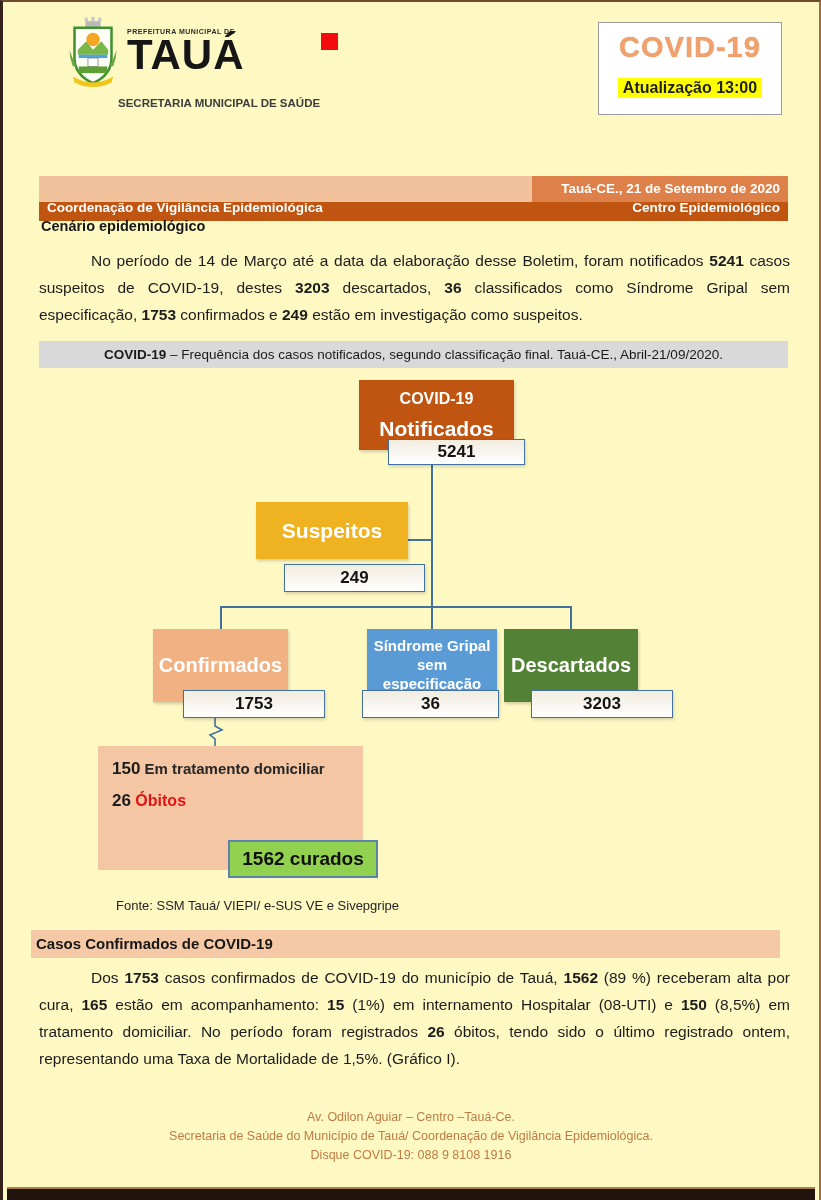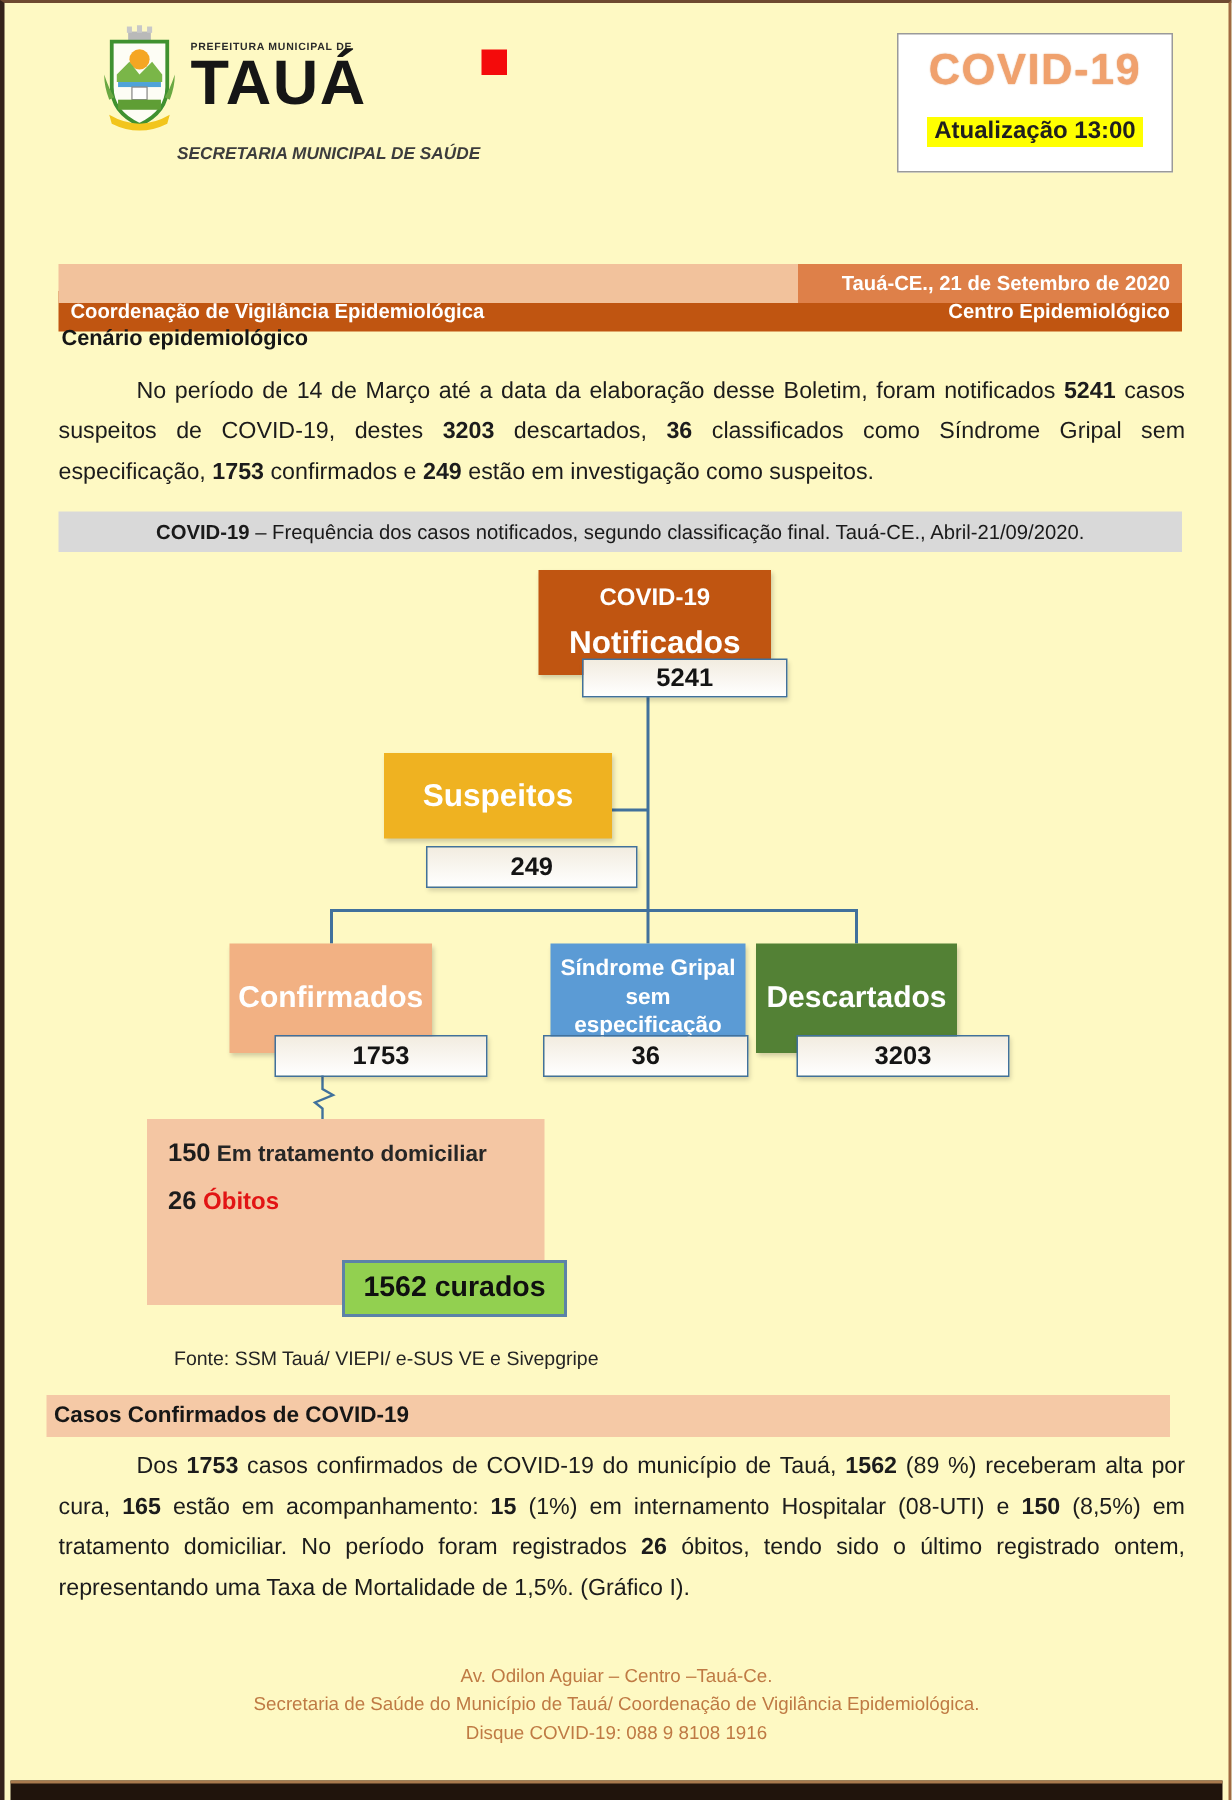--- a/index.html
+++ b/index.html
@@ -6,21 +6,21 @@
   .page{
     position:relative;width:821px;height:1200px;margin:0 auto;background:#fef9c3;
     overflow:hidden;box-sizing:border-box;
     border-left:3px solid #35231a;border-top:2px solid #6e4a30;border-right:2px solid #a06a42;
   }
   
   .crest{position:absolute;left:64px;top:14px;width:52px;height:74px;}
   .logo-text{position:absolute;left:124px;top:26px;}
   .logo-pre{font-size:7px;font-weight:700;color:#2b2b2b;letter-spacing:.5px;}
   .logo-title{font-size:42px;font-weight:800;color:#161616;letter-spacing:1px;line-height:.95;}
-  .logo-sub{position:absolute;left:115px;top:95px;font-size:11.5px;font-weight:700;color:#3c3c3c;font-style:italic;}
+  .logo-sub{position:absolute;left:115px;top:95px;font-size:11.5px;font-weight:700;color:#3c3c3c;}
   .red-marker{position:absolute;left:318px;top:31px;width:17px;height:17px;background:#f40b0b;}
   .covid-box{
     position:absolute;left:595px;top:20px;width:182px;height:91px;border:1px solid #9a9a9a;
     display:flex;flex-direction:column;align-items:center;background:#fff;
   }
   .covid-title{margin-top:8px;font-size:29px;font-weight:800;color:#f0a16d;letter-spacing:1px;
     text-shadow:0 0 1px #d88a50;}
   .covid-update{margin-top:14px;background:#ffff00;color:#1f1f1f;font-size:16px;font-weight:700;
     padding:1px 5px;}
   

